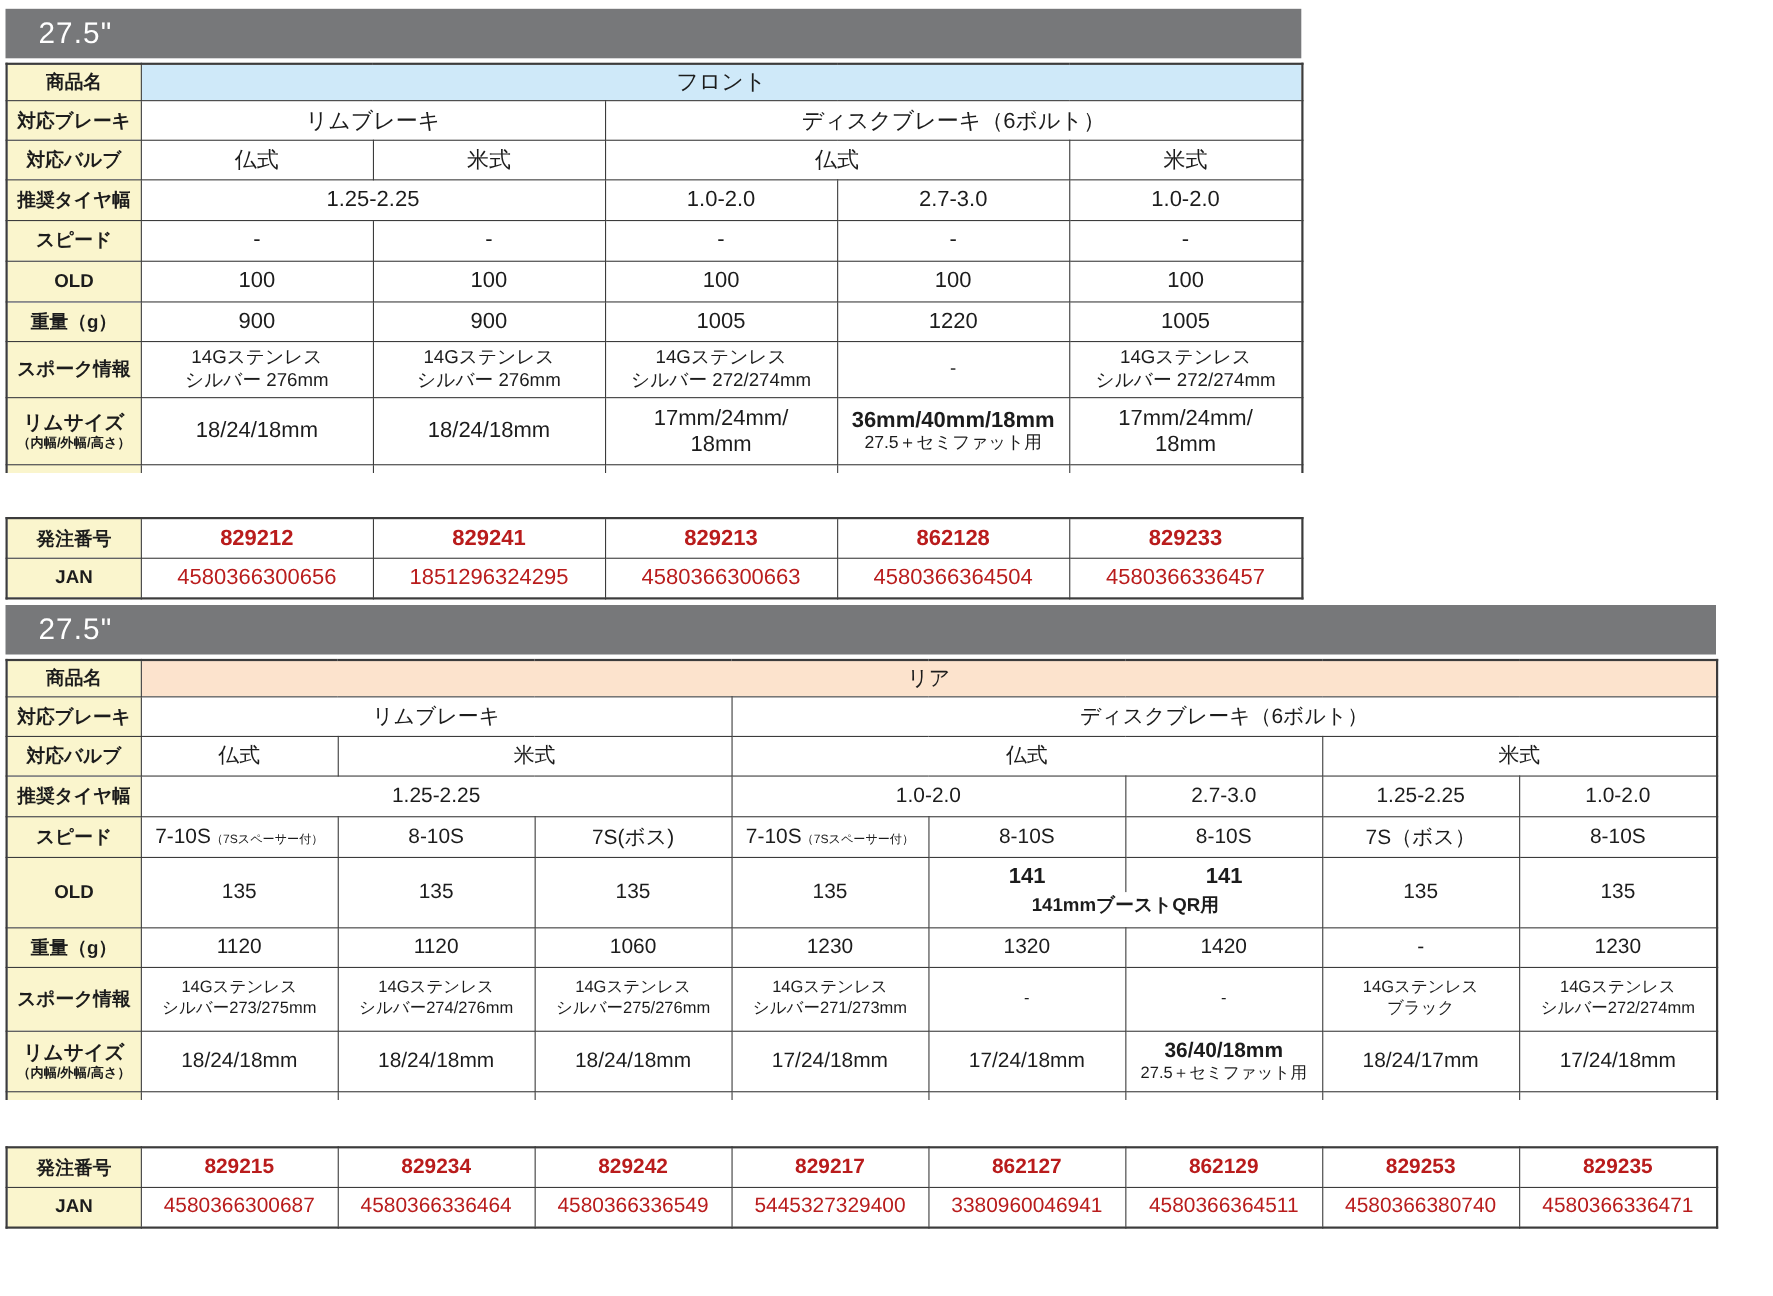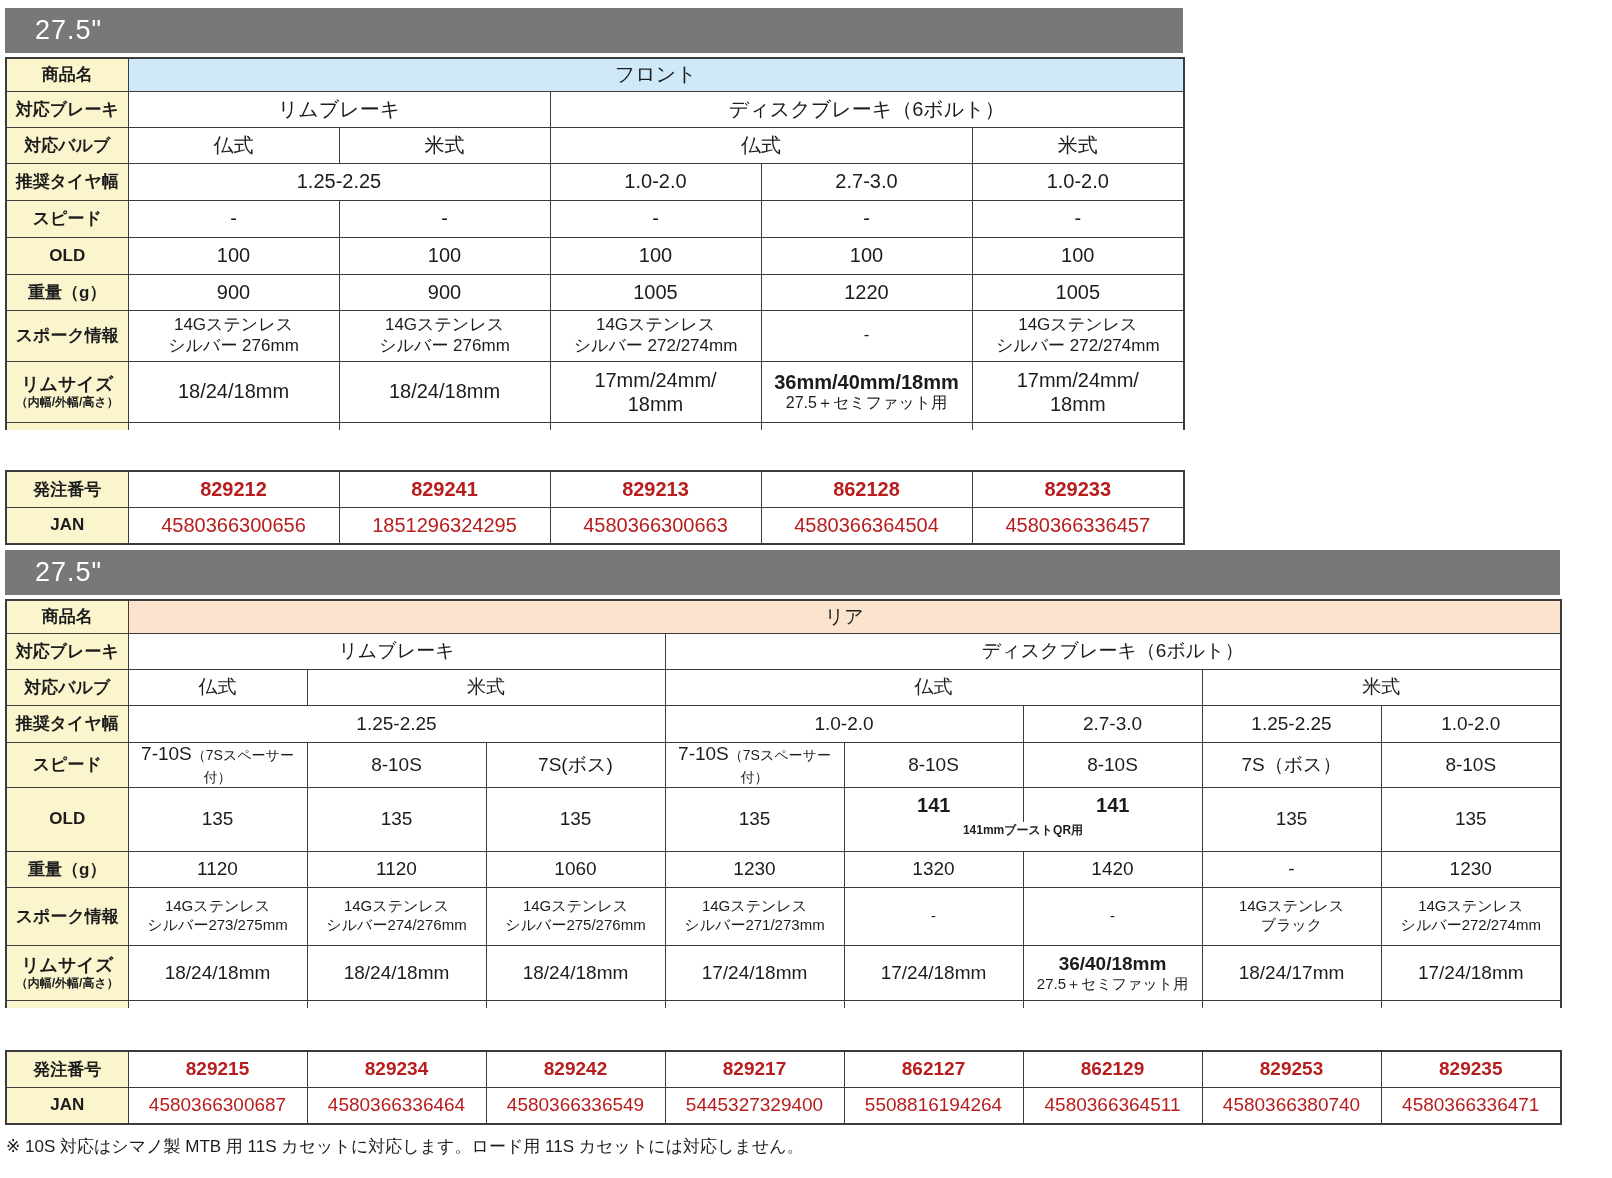--- a/index.html
+++ b/index.html
@@ -28,28 +28,28 @@
   td.sliver { border-bottom:none !important; }
   .two-line { line-height:1.2; font-size:17px; }
   .t2 .two-line { font-size:15px; line-height:1.25; }
   .rim2 { line-height:1.15; }
   .rim2 .l1b { font-weight:bold; font-size:20px; }
   .t2 .rim2 .l1b { font-size:19px; }
   .rim2 .l2n { font-size:16px; }
   .t2 .rim2 .l2n { font-size:15px; }
   .lab-sub { font-size:12px; line-height:1; margin-top:1px; }
   .lab-main { font-size:18px; line-height:1.1; }
-  .spd-note { font-size:14px; }
+  .spd-note { font-size:11px; }
   .blue { color:#b91c1c; }
   .order-num { font-weight:bold; font-size:20px; }
   .jan-num { font-size:18px; }
   .boost-wrap { display:grid; grid-template-columns:1fr 1fr; width:100%; height:63px; }
   .boost-top { font-weight:bold; font-size:20px; padding-top:6px; }
   .boost-top.rightcell { border-left:1px solid #3c3c3c; }
-  .boost-note { grid-column:1 / 3; font-weight:bold; font-size:12px; padding-bottom:6px; }
+  .boost-note { grid-column:1 / 3; font-weight:bold; font-size:17px; padding-bottom:6px; }
   .footnote { margin:10px 0 0 6px; font-size:17px; color:#1c1c1c; }
 </style>
 </head>
 <body>
 
 <div class="page" style="padding-top:8px; box-sizing:border-box;">
 
   <div class="block" style="width:1178px;">
     <div class="sizebar">27.5"</div>
     <div class="bargap"></div>
@@ -410,24 +410,23 @@
         <td class="blue order-num">862129</td>
         <td class="blue order-num">829253</td>
         <td class="blue order-num">829235</td>
       </tr>
       <tr style="height:37px">
         <td class="lab">JAN</td>
         <td class="blue jan-num">4580366300687</td>
         <td class="blue jan-num">4580366336464</td>
         <td class="blue jan-num">4580366336549</td>
         <td class="blue jan-num">5445327329400</td>
-        <td class="blue jan-num">5508816194264</td>
+        <td class="blue jan-num">3380960046941</td>
         <td class="blue jan-num">4580366364511</td>
         <td class="blue jan-num">4580366380740</td>
         <td class="blue jan-num">4580366336471</td>
       </tr>
     </tbody>
       </table>
   </div>
 
-  <div class="footnote">※ 10S 対応はシマノ製 MTB 用 11S カセットに対応します。ロード用 11S カセットには対応しません。</div>
 
 </div>
 
 </body></html>

